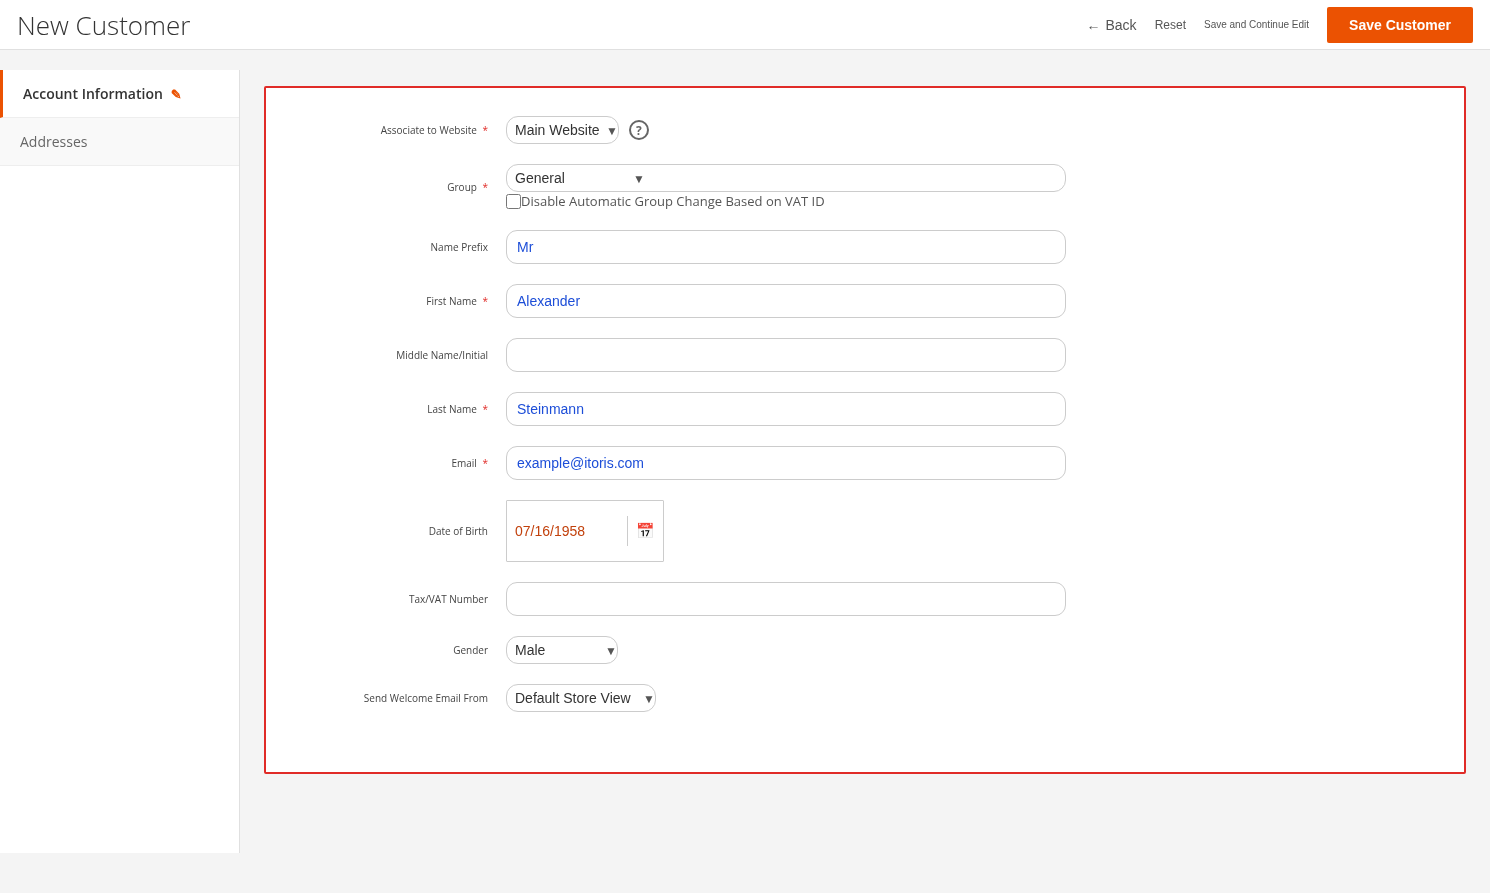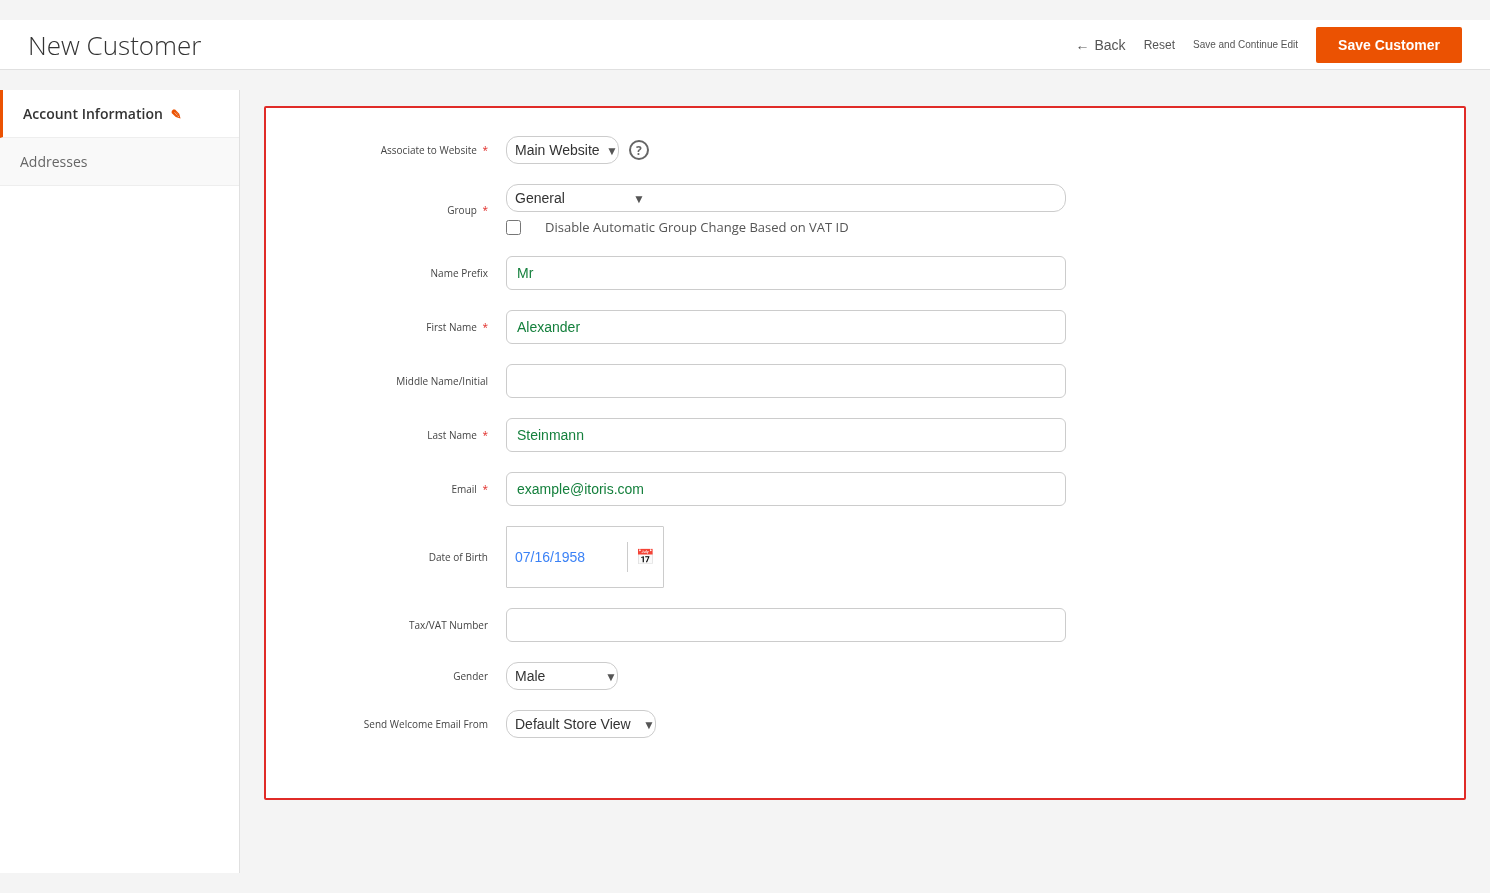--- a/index.html
+++ b/index.html
@@ -8,24 +8,23 @@
       background: #f4f4f4;
       font-size: 14px;
       color: #333;
     }
     
     .page-header {
       display: flex;
       align-items: center;
       justify-content: space-between;
       background: #fff;
-      padding: 0 28px;
+      padding: 0 17px;
       height: 50px;
       border-bottom: 1px solid #e0e0e0;
-      margin-top: 20px;
     }
     .page-title {
       font-size: 26px;
       font-weight: 300;
       color: #333;
     }
     .header-actions {
       display: flex;
       align-items: center;
       gap: 18px;
@@ -135,22 +134,22 @@
     .form-field {
       flex: 1;
       max-width: 560px;
     }
     .form-input {
       width: 100%;
       height: 34px;
       border: 1px solid #ccc;
       padding: 6px 10px;
       font-size: 14px;
-      color: #15803d;
-      border-radius: 6px;
+      color: #1d4ed8;
+      border-radius: 11px;
       outline: none;
     }
     .select-wrapper {
       display: inline-flex;
       align-items: center;
       border: 1px solid #ccc;
       border-radius: 12px;
       background: #fff;
       overflow: hidden;
     }
@@ -186,22 +185,21 @@
       border-radius: 50%;
       border: 2px solid #666;
       color: #666;
       font-size: 12px;
       font-weight: bold;
       cursor: pointer;
     }
     .checkbox-row {
       display: flex;
       align-items: center;
-      gap: 24px;
-      margin-top: 6px;
+      gap: 0;
     }
     .checkbox-row input[type="checkbox"] {
       width: 15px;
       height: 15px;
       cursor: pointer;
     }
     .checkbox-label {
       font-size: 13px;
       color: #555;
     }
@@ -216,21 +214,21 @@
       border: 1px solid #ccc;
       border-radius: 1px;
       background: #fff;
       overflow: hidden;
     }
     .dob-wrapper input {
       border: none;
       outline: none;
       padding: 22px 8px;
       font-size: 14px;
-      color: #3b82f6;
+      color: #c2410c;
       width: 120px;
     }
     .dob-calendar-btn {
       background: none;
       border: none;
       border-left: 1px solid #ccc;
       padding: 6px 8px;
       cursor: pointer;
       color: #555;
       font-size: 15px;

